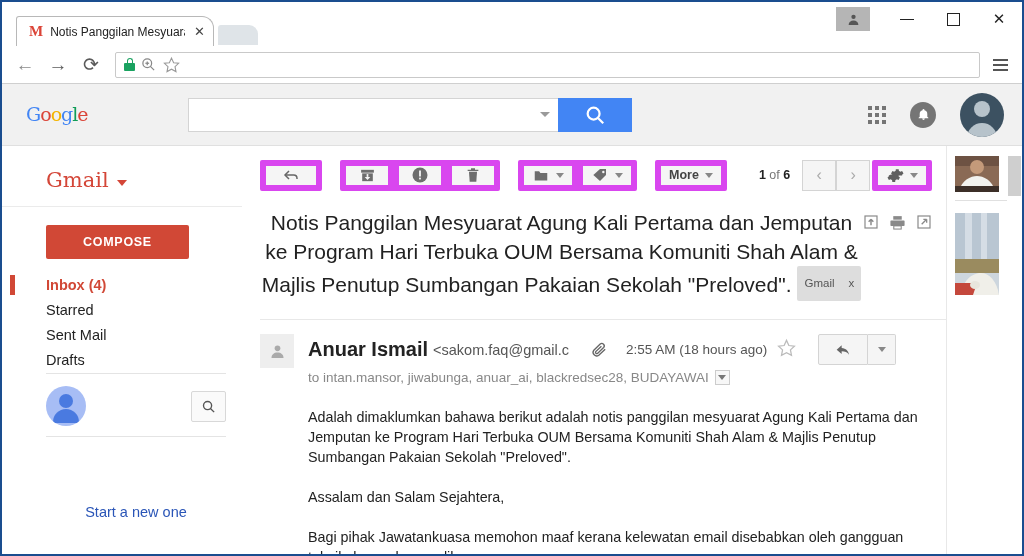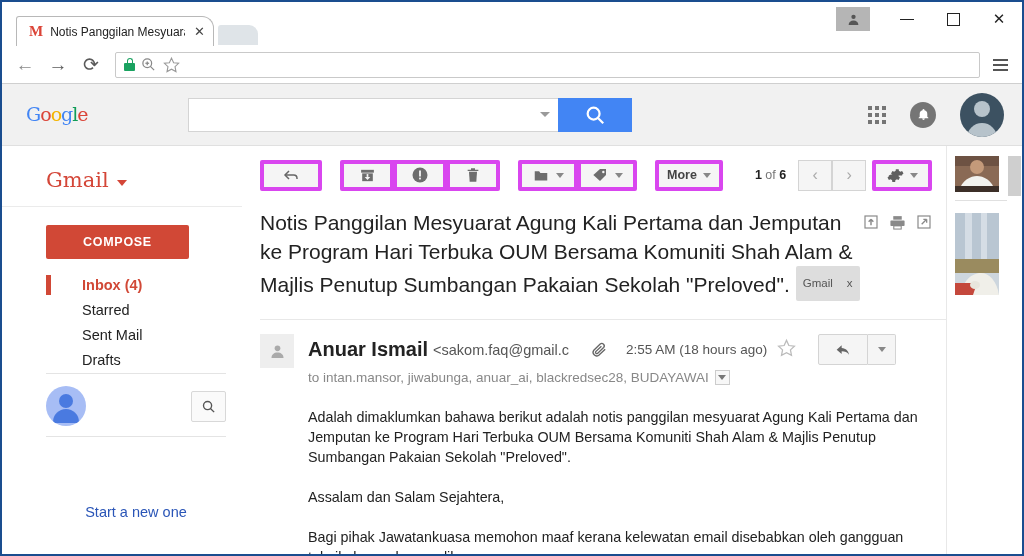--- a/index.html
+++ b/index.html
@@ -179,21 +179,21 @@
     margin-top: 6px;
   }
   .sidebar-divider { height: 1px; background: #ebebeb; }
   .compose {
     margin: 18px 0 14px 44px; width: 143px; height: 34px;
     background: #d14836; color: #fff; border: none;
     font-size: 12.5px; font-weight: bold; letter-spacing: 0.7px;
     font-family: "Liberation Sans", sans-serif;
     cursor: pointer; border-radius: 2px;
   }
-  .nav-list { position: relative; margin-left: 36px; }
+  .nav-list { position: relative; }
   .nav-item {
     padding: 1px 0 1px 44px; font-size: 14.5px;
     color: #222; line-height: 23px; cursor: pointer;
     white-space: nowrap;
   }
   .nav-item.sel { color: #d14836; font-weight: bold; }
   .sel-bar {
     position: absolute; left: 8px; top: 2px;
     width: 5px; height: 20px; background: #d14836;
   }
@@ -226,21 +226,21 @@
   }
   .chat-empty a { color: #2a55b7; text-decoration: none; cursor: pointer; }
 
   
   .main { flex: 1; min-width: 0; display: flex; flex-direction: column; background: #fff; }
   .toolbar {
     height: 58px; display: flex; align-items: center;
     padding: 0 14px 0 18px; gap: 0; flex: 0 0 auto;
   }
   .tb-btn {
-    height: 31px; min-width: 44px; border: 4px solid #d946ef;
+    height: 31px; min-width: 44px; border: 6px solid #d946ef;
     background: #f5f5f5; display: flex; align-items: center;
     justify-content: center; cursor: pointer; color: #777;
     border-radius: 2px; padding: 0 8px;
   }
   .tb-group { display: flex; margin-right: 18px; }
   .tb-group .tb-btn { border-radius: 0; margin-left: -1px; }
   .tb-group .tb-btn:first-child { border-radius: 2px 0 0 2px; margin-left: 0; }
   .tb-group .tb-btn:last-child { border-radius: 0 2px 2px 0; }
   .tb-single { margin-right: 18px; }
   .tb-label { font-size: 12.5px; color: #444; font-weight: bold; }
@@ -257,21 +257,21 @@
     width: 34px; height: 31px; border: 1px solid #d4d4d4; background: #f5f5f5;
     display: flex; align-items: center; justify-content: center;
     color: #aaa; font-size: 16px; cursor: pointer;
   }
   .chev:first-of-type { border-radius: 2px 0 0 2px; }
   .chev:last-of-type { border-radius: 0 2px 2px 0; margin-left: -1px; color: #888; }
   .spacer { flex: 1; }
 
   
   .msg-scroll { flex: 1; overflow: hidden; padding: 0 0 0 18px; position: relative; }
-  .subject-row { display: flex; align-items: flex-start; padding-right: 14px; }
+  .subject-row { display: flex; align-items: flex-start; padding-right: 14px; text-align: center; }
   .subject {
     font-size: 21px; color: #222; line-height: 29px;
     font-weight: normal; flex: 1; padding-top: 4px;
   }
   .label-chip {
     display: inline-flex; align-items: center; gap: 14px;
     background: #ddd; color: #555; font-size: 11.5px;
     padding: 3px 7px; border-radius: 2px; vertical-align: 5px;
     margin-left: 6px;
   }

